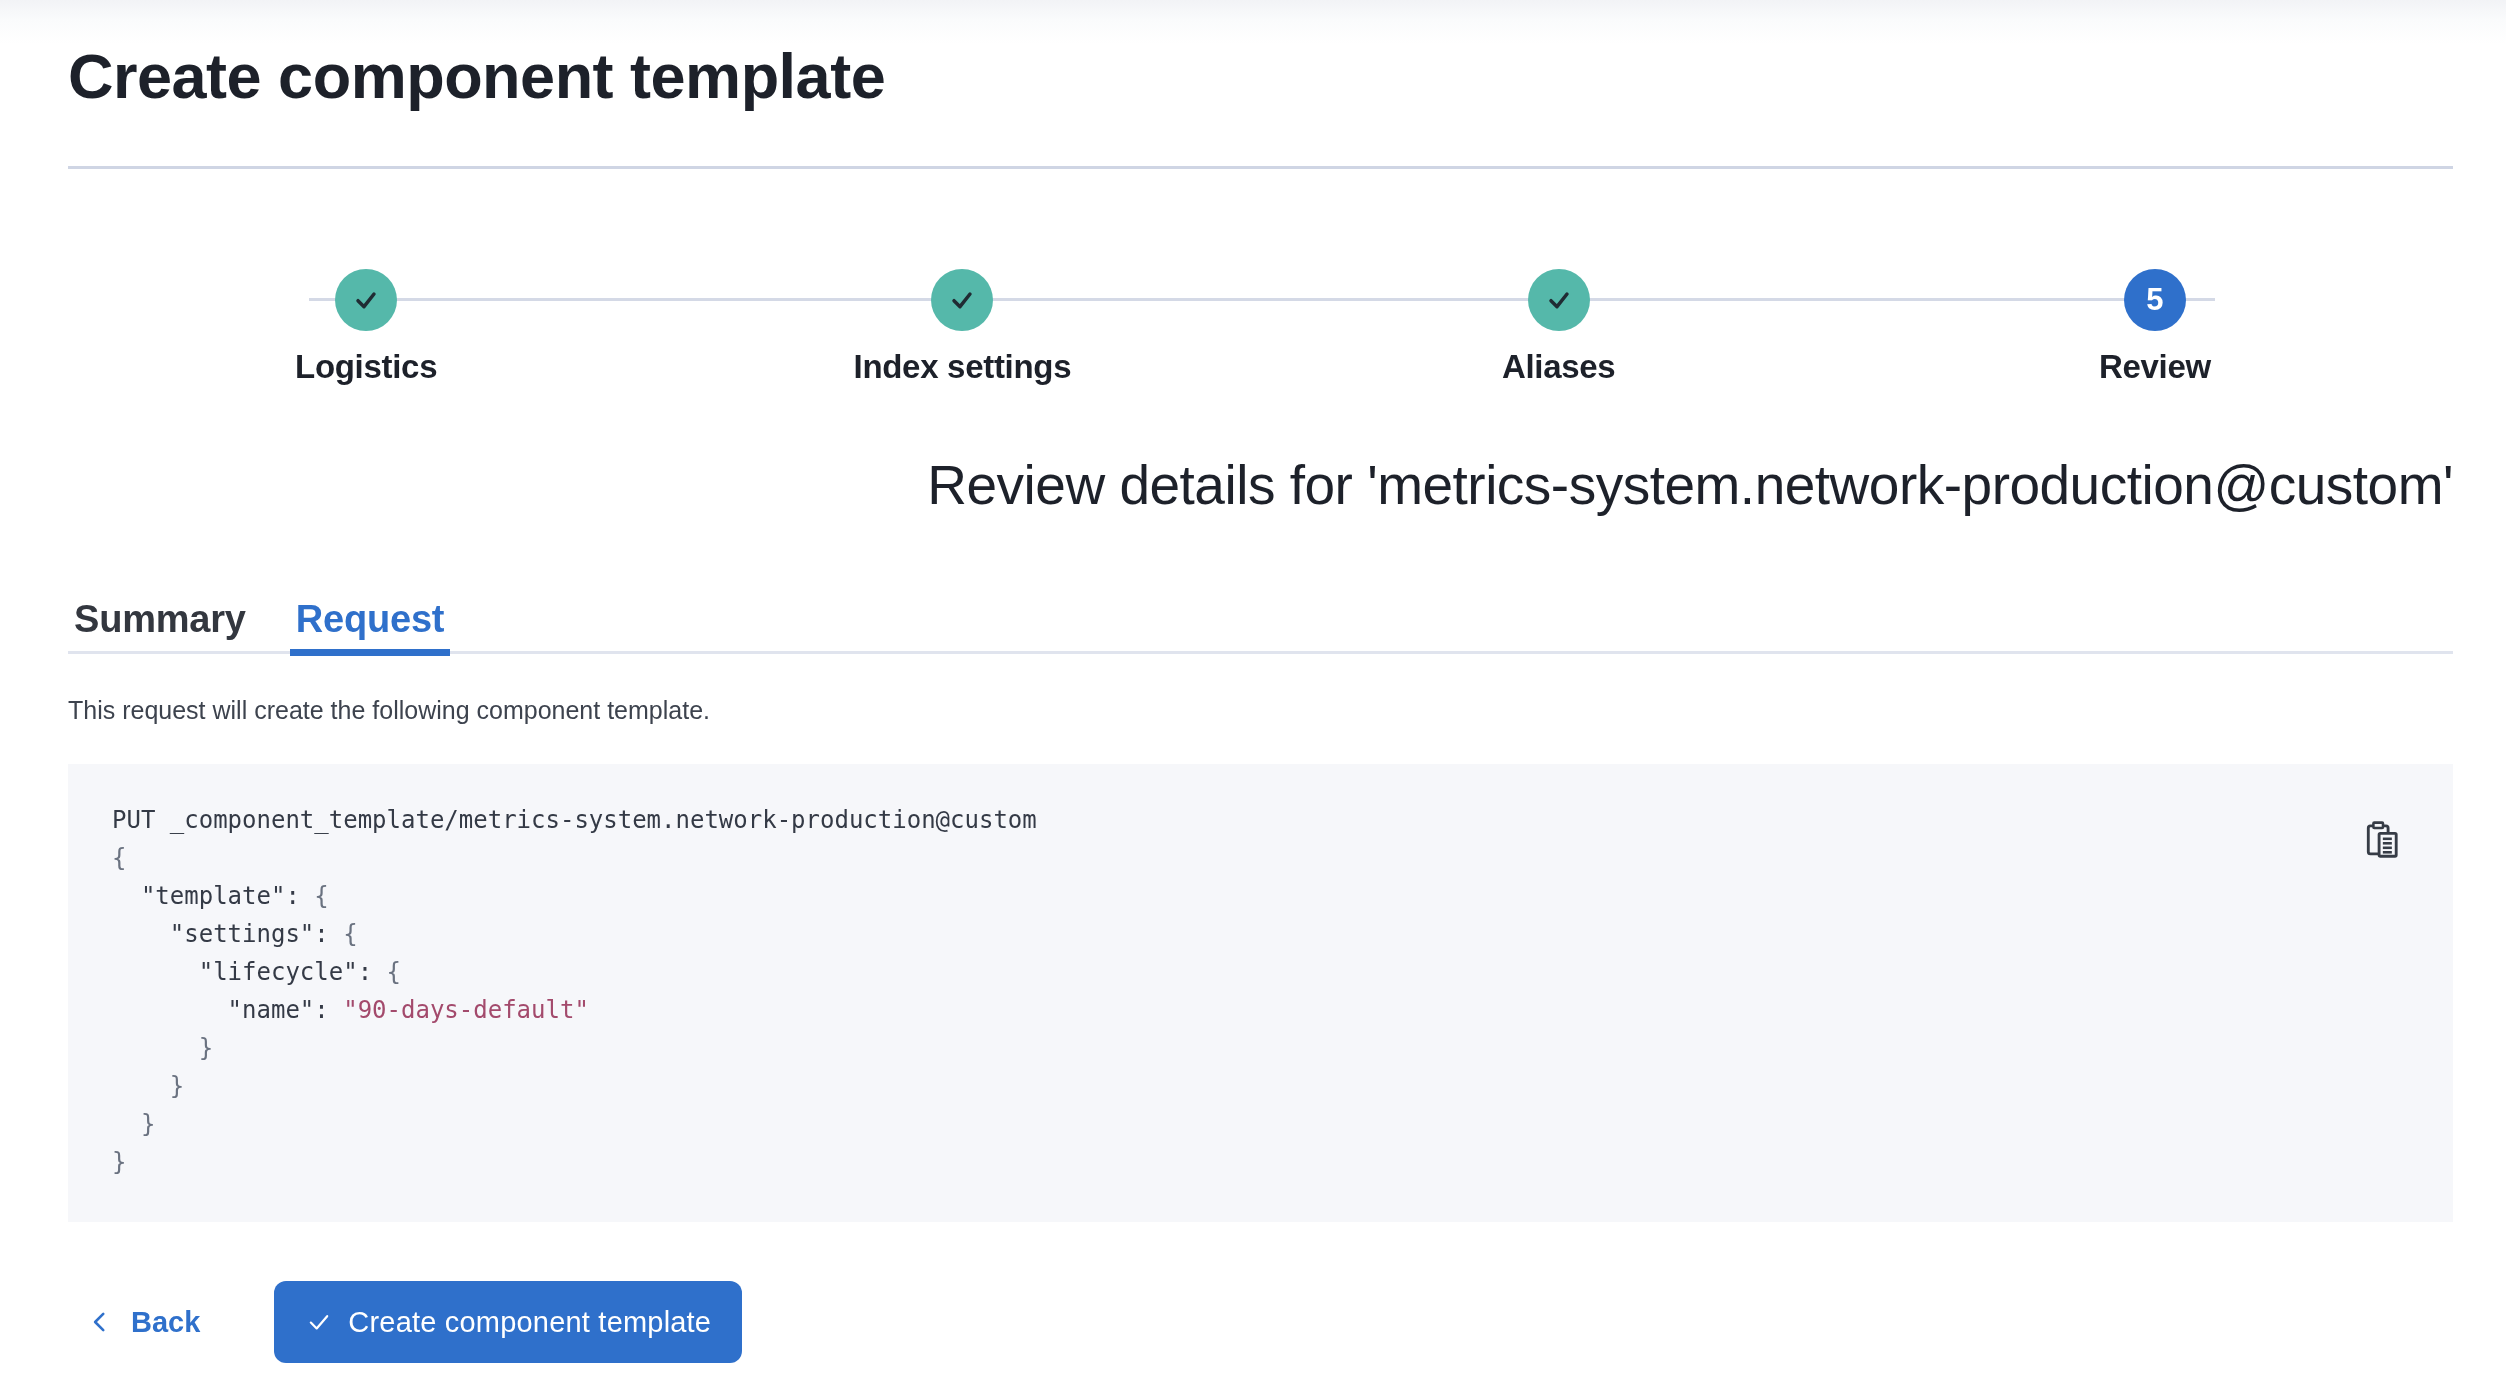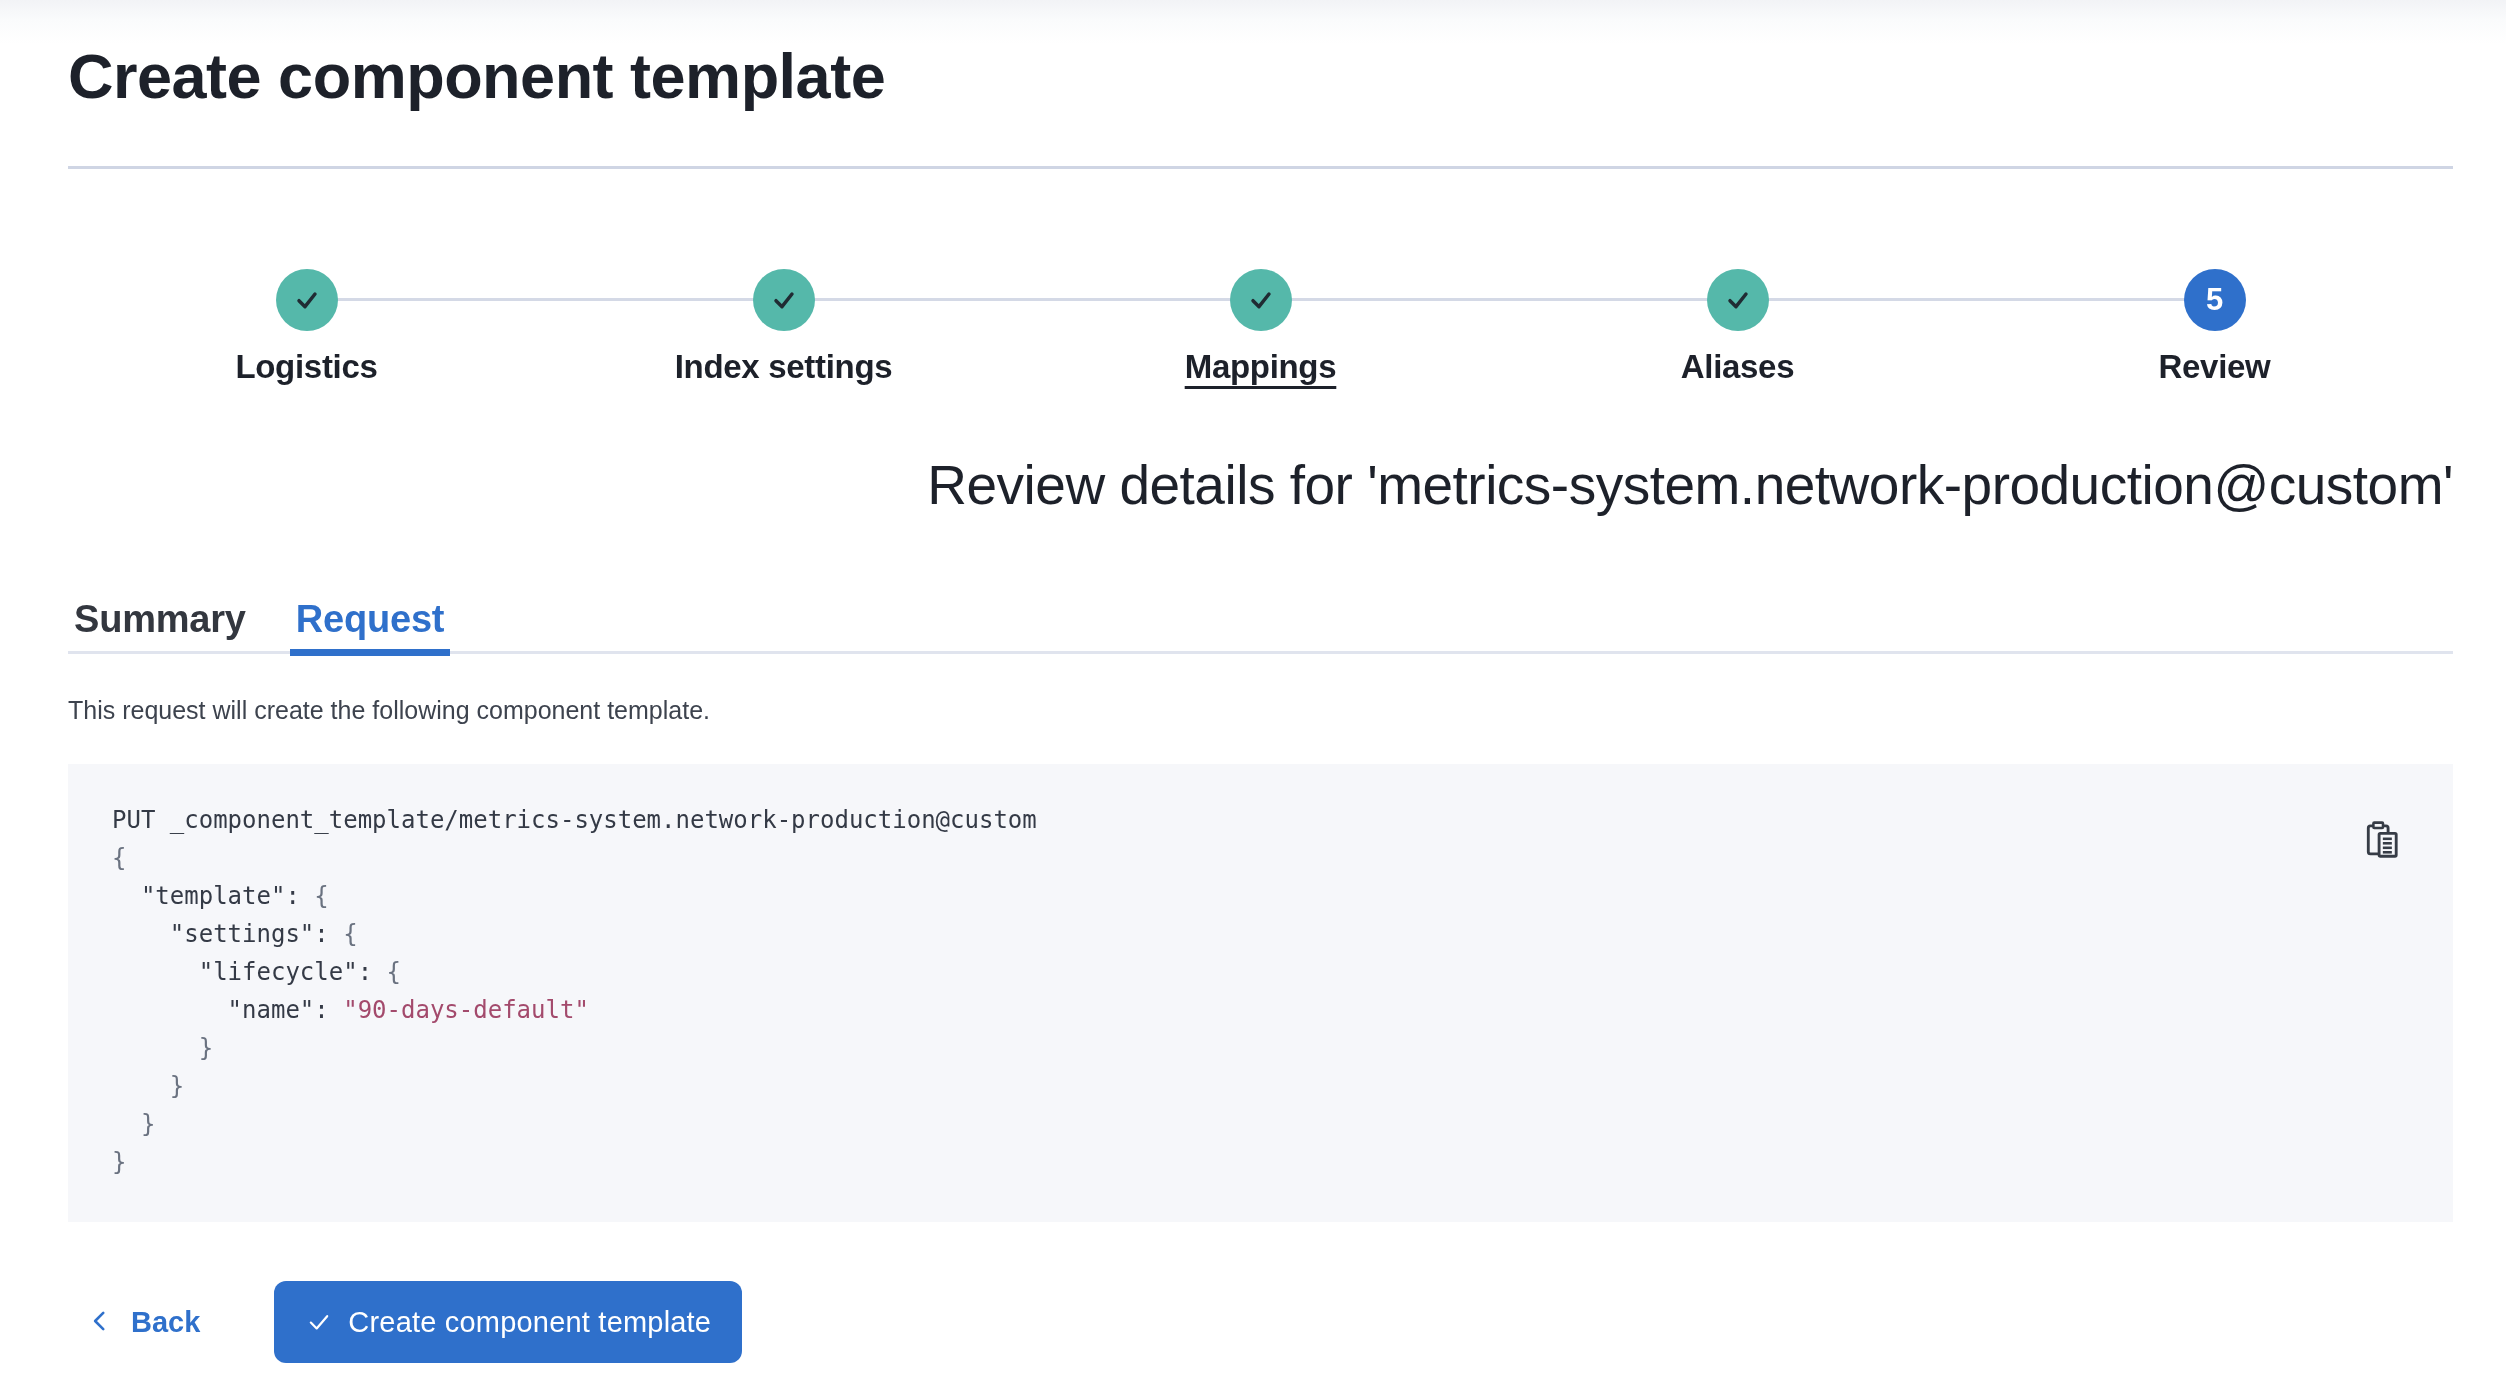--- a/index.html
+++ b/index.html
@@ -56,21 +56,21 @@
   .code-panel{position:relative;margin-top:36px;background:var(--code-bg);padding:37px 120px 41px 44px;}
   .code-line{font-family:"DejaVu Sans Mono","Liberation Mono",monospace;font-size:24px;line-height:38px;white-space:pre;color:var(--code-text);}
   .tok-plain{color:var(--code-text);}
   .tok-key{color:var(--code-text);}
   .tok-punct{color:var(--code-punct);}
   .tok-string{color:var(--code-string);}
   .copy-btn{position:absolute;top:56px;right:52px;width:36px;height:40px;background:none;border:none;padding:0;cursor:pointer;}
 
   
   .footer{margin-top:59px;display:flex;align-items:center;}
-  .back-btn{display:flex;align-items:flex-start;gap:18px;margin-left:19px;background:none;border:none;padding:0;
+  .back-btn{display:flex;align-items:center;gap:18px;margin-left:19px;background:none;border:none;padding:0;
     color:var(--primary);font-family:inherit;font-size:29px;font-weight:600;cursor:pointer;}
   .create-btn{margin-left:74px;height:82px;display:flex;align-items:center;gap:15px;padding:0 31px;
     background:var(--primary);color:#ffffff;border:none;border-radius:12px;
     font-family:inherit;font-size:29px;font-weight:500;letter-spacing:0.2px;cursor:pointer;}
 </style>
 </head>
 <body>
 
 <div class="topbar"></div>
 
@@ -94,30 +94,20 @@
       </div>
       <div class="step">
         <div class="step-circle complete">
           <span style="display: flex;">
             <svg width="32" height="32" viewBox="0 0 24 24" fill="none">
               <polyline points="6,12.5 10.5,17 18,7.5" stroke="#202b33" stroke-width="2.6" stroke-linecap="round" stroke-linejoin="round"></polyline>
             </svg>
           </span>
         </div>
         <div class="step-label">Index settings</div>
-      </div>
-      <div class="step">
-        <div class="step-circle complete">
-          <span style="display: flex;">
-            <svg width="32" height="32" viewBox="0 0 24 24" fill="none">
-              <polyline points="6,12.5 10.5,17 18,7.5" stroke="#202b33" stroke-width="2.6" stroke-linecap="round" stroke-linejoin="round"></polyline>
-            </svg>
-          </span>
-        </div>
-        <div class="step-label underlined">Mappings</div>
       </div>
       <div class="step">
         <div class="step-circle complete">
           <span style="display: flex;">
             <svg width="32" height="32" viewBox="0 0 24 24" fill="none">
               <polyline points="6,12.5 10.5,17 18,7.5" stroke="#202b33" stroke-width="2.6" stroke-linecap="round" stroke-linejoin="round"></polyline>
             </svg>
           </span>
         </div>
         <div class="step-label">Aliases</div>

